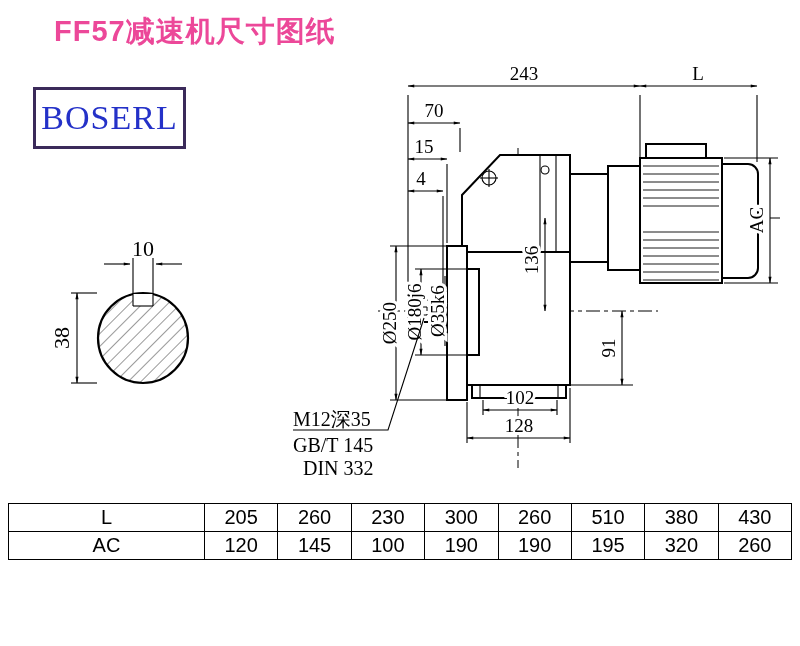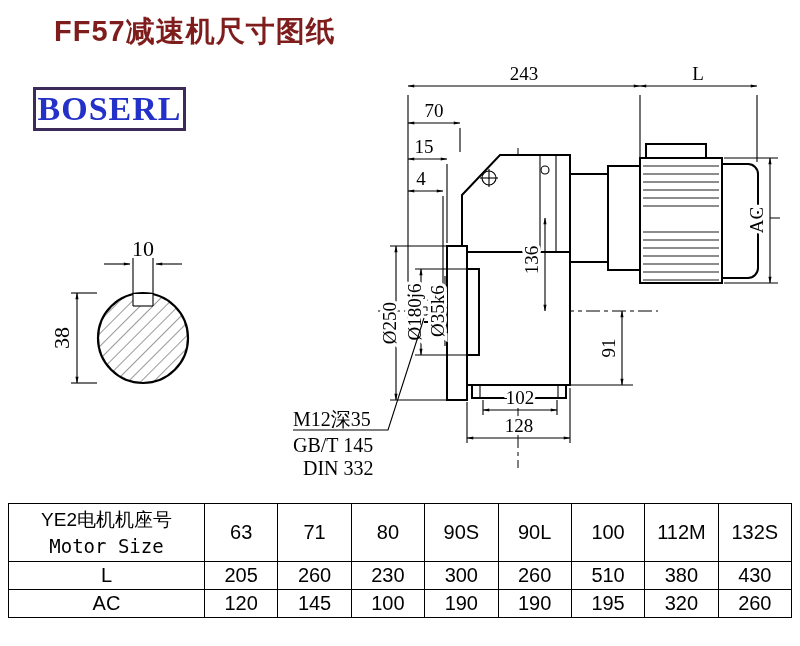--- a/index.html
+++ b/index.html
@@ -1,26 +1,26 @@
 <!DOCTYPE html>
 <html style="--logo_border: #3b2a5a; --logo_text: #2431c8;"><head>
 <meta charset="utf-8">
 <style>
   * { margin:0; padding:0; box-sizing:border-box; }
   html,body { background:#fff; }
   body { width:800px; height:646px; font-family:"Liberation Sans",sans-serif; }
   .page { position:relative; width:800px; height:646px; background:#fff; overflow:hidden; }
 
   .title { position:absolute; left:54px; top:12px; font-size:29px; font-weight:bold;
-           color:#7f1d1d; letter-spacing:1px; white-space:nowrap; }
-
-  .logo { position:absolute; left:33px; top:87px; width:153px; height:44px;
+           color:#ec4899; letter-spacing:1px; white-space:nowrap; }
+
+  .logo { position:absolute; left:33px; top:87px; width:153px; height:62px;
           border:3px solid var(--logo_border,#3b2a5a); background:#fff;
           display:flex; align-items:center; justify-content:center;
-          font-family:"Liberation Serif",serif; font-size:34px; font-weight:bold;
+          font-family:"Liberation Serif",serif; font-size:34px; font-weight:normal;
           color:var(--logo_text,#2431c8); letter-spacing:1px; }
 
   svg.drawing { position:absolute; left:0; top:0; }
   svg .part  { fill:#fff; stroke:#000; stroke-width:2; }
   svg .thin  { fill:none; stroke:#000; stroke-width:1.1; }
   svg .fin   { fill:none; stroke:#000; stroke-width:0.9; }
   svg .cl    { fill:none; stroke:#000; stroke-width:1; stroke-dasharray:14 4 4 4; }
   svg .hid   { fill:none; stroke:#000; stroke-width:1; stroke-dasharray:4 3; }
   svg text.dim { font-family:"Liberation Serif",serif; font-size:19px; fill:#000; }
   svg text.lg  { font-size:22px; }
@@ -187,34 +187,20 @@
         <col>
         <col>
         <col>
         <col>
         <col>
         <col>
         <col>
         <col>
     </colgroup>
     <tbody>
-        <tr class="head">
-      <th>
-        <div class="th-cn">YE2电机机座号</div>
-        <div class="th-en">Motor Size</div>
-      </th>
-      <th>63</th>
-      <th>71</th>
-      <th>80</th>
-      <th>90S</th>
-      <th>90L</th>
-      <th>100</th>
-      <th>112M</th>
-      <th>132S</th>
-    </tr>
     <tr>
       <th>L</th>
       <td>205</td>
       <td>260</td>
       <td>230</td>
       <td>300</td>
       <td>260</td>
       <td>510</td>
       <td>380</td>
       <td>430</td>

